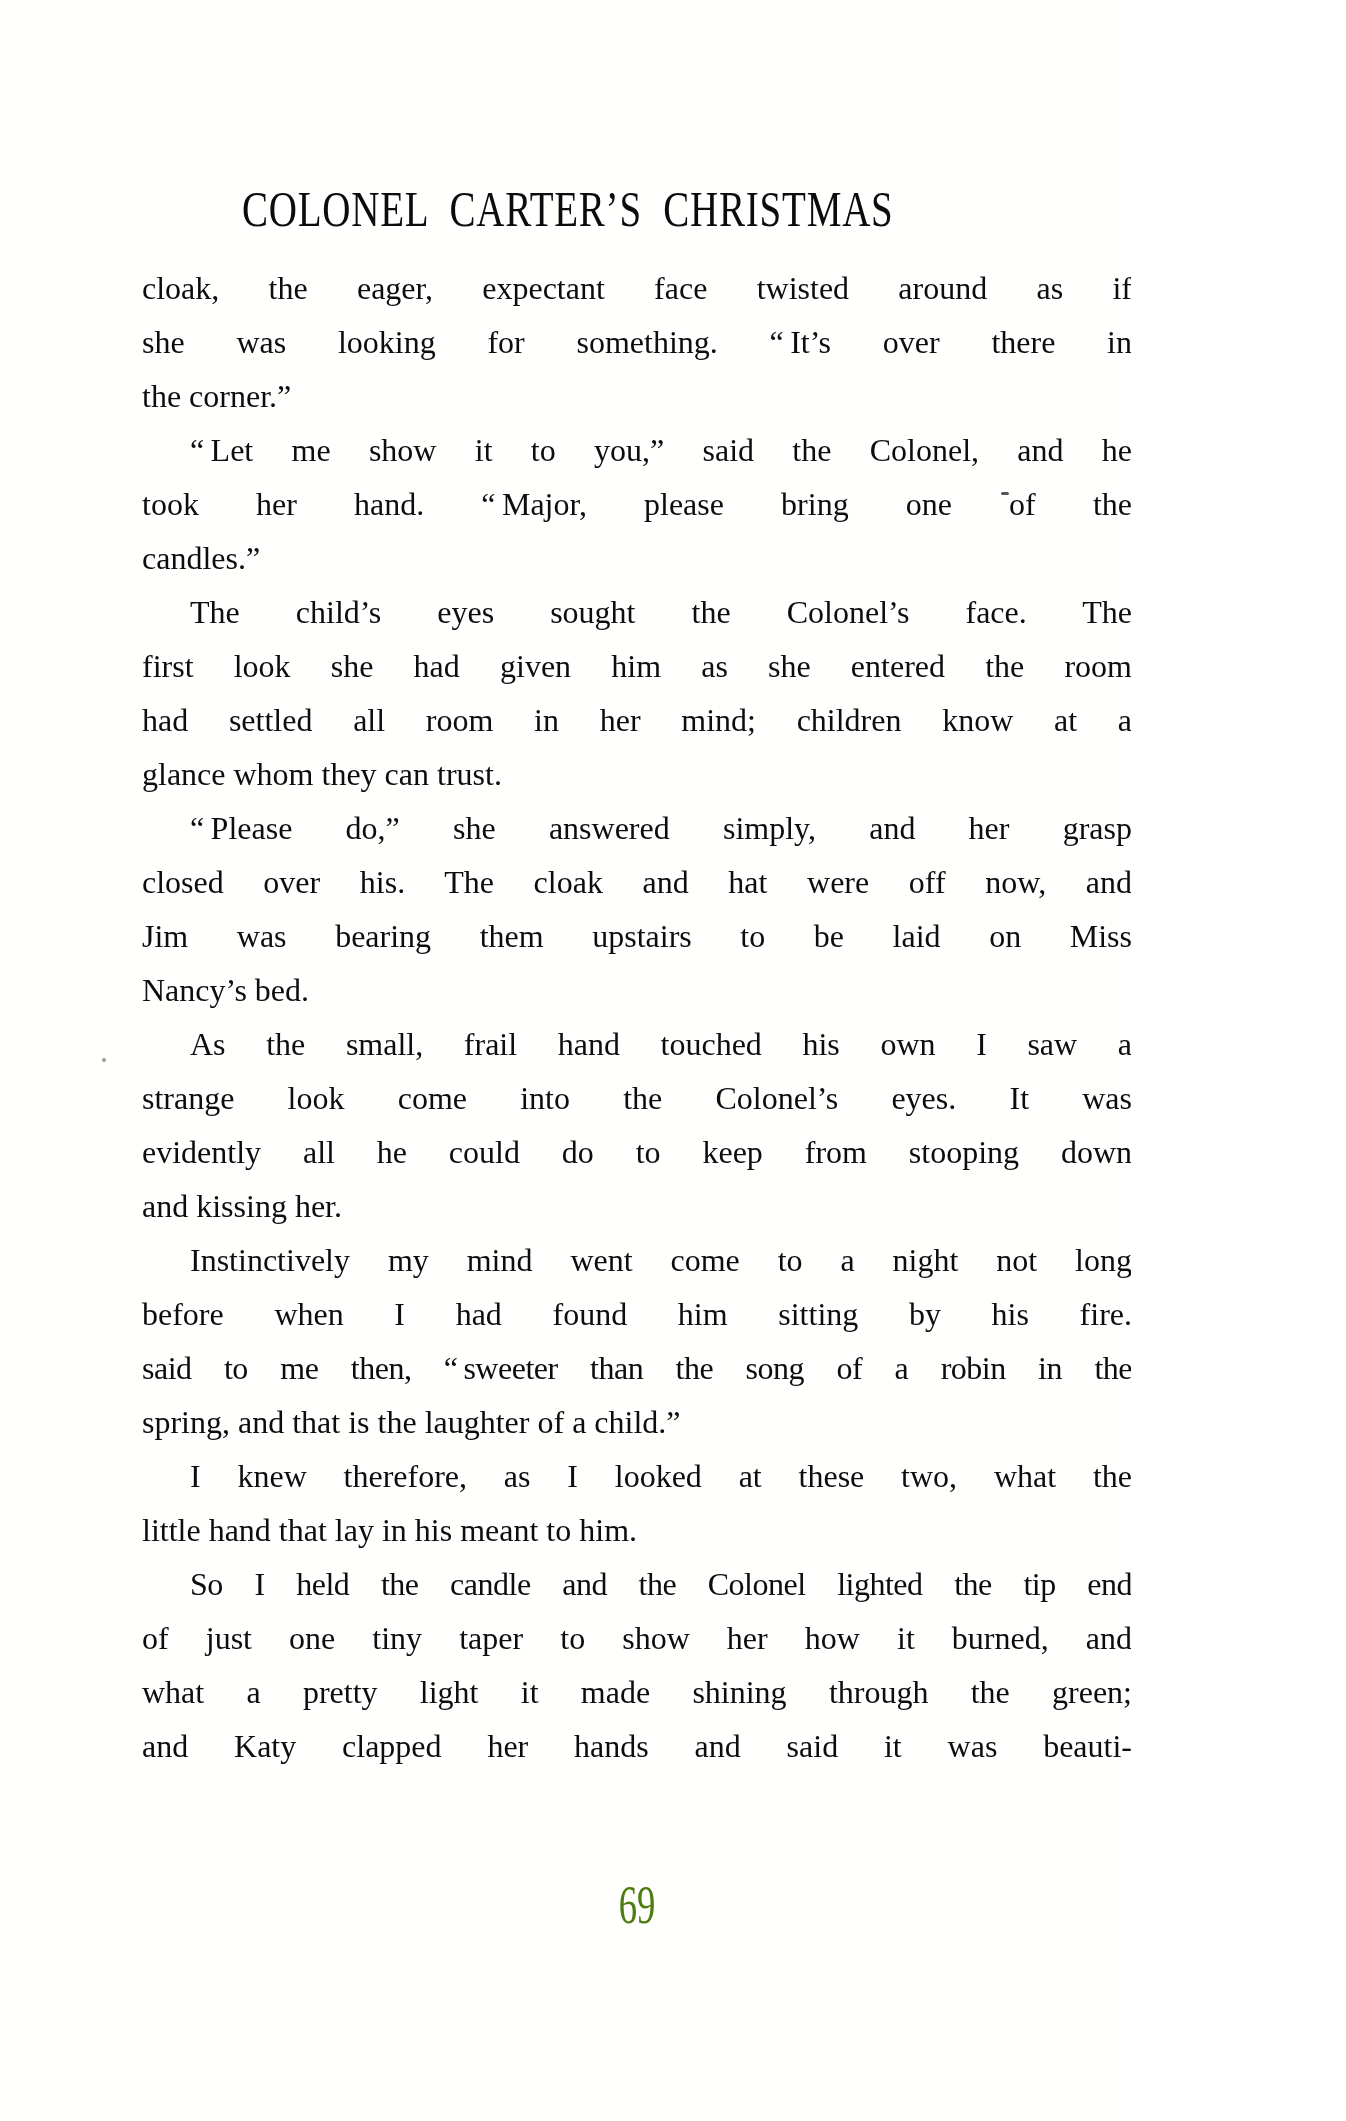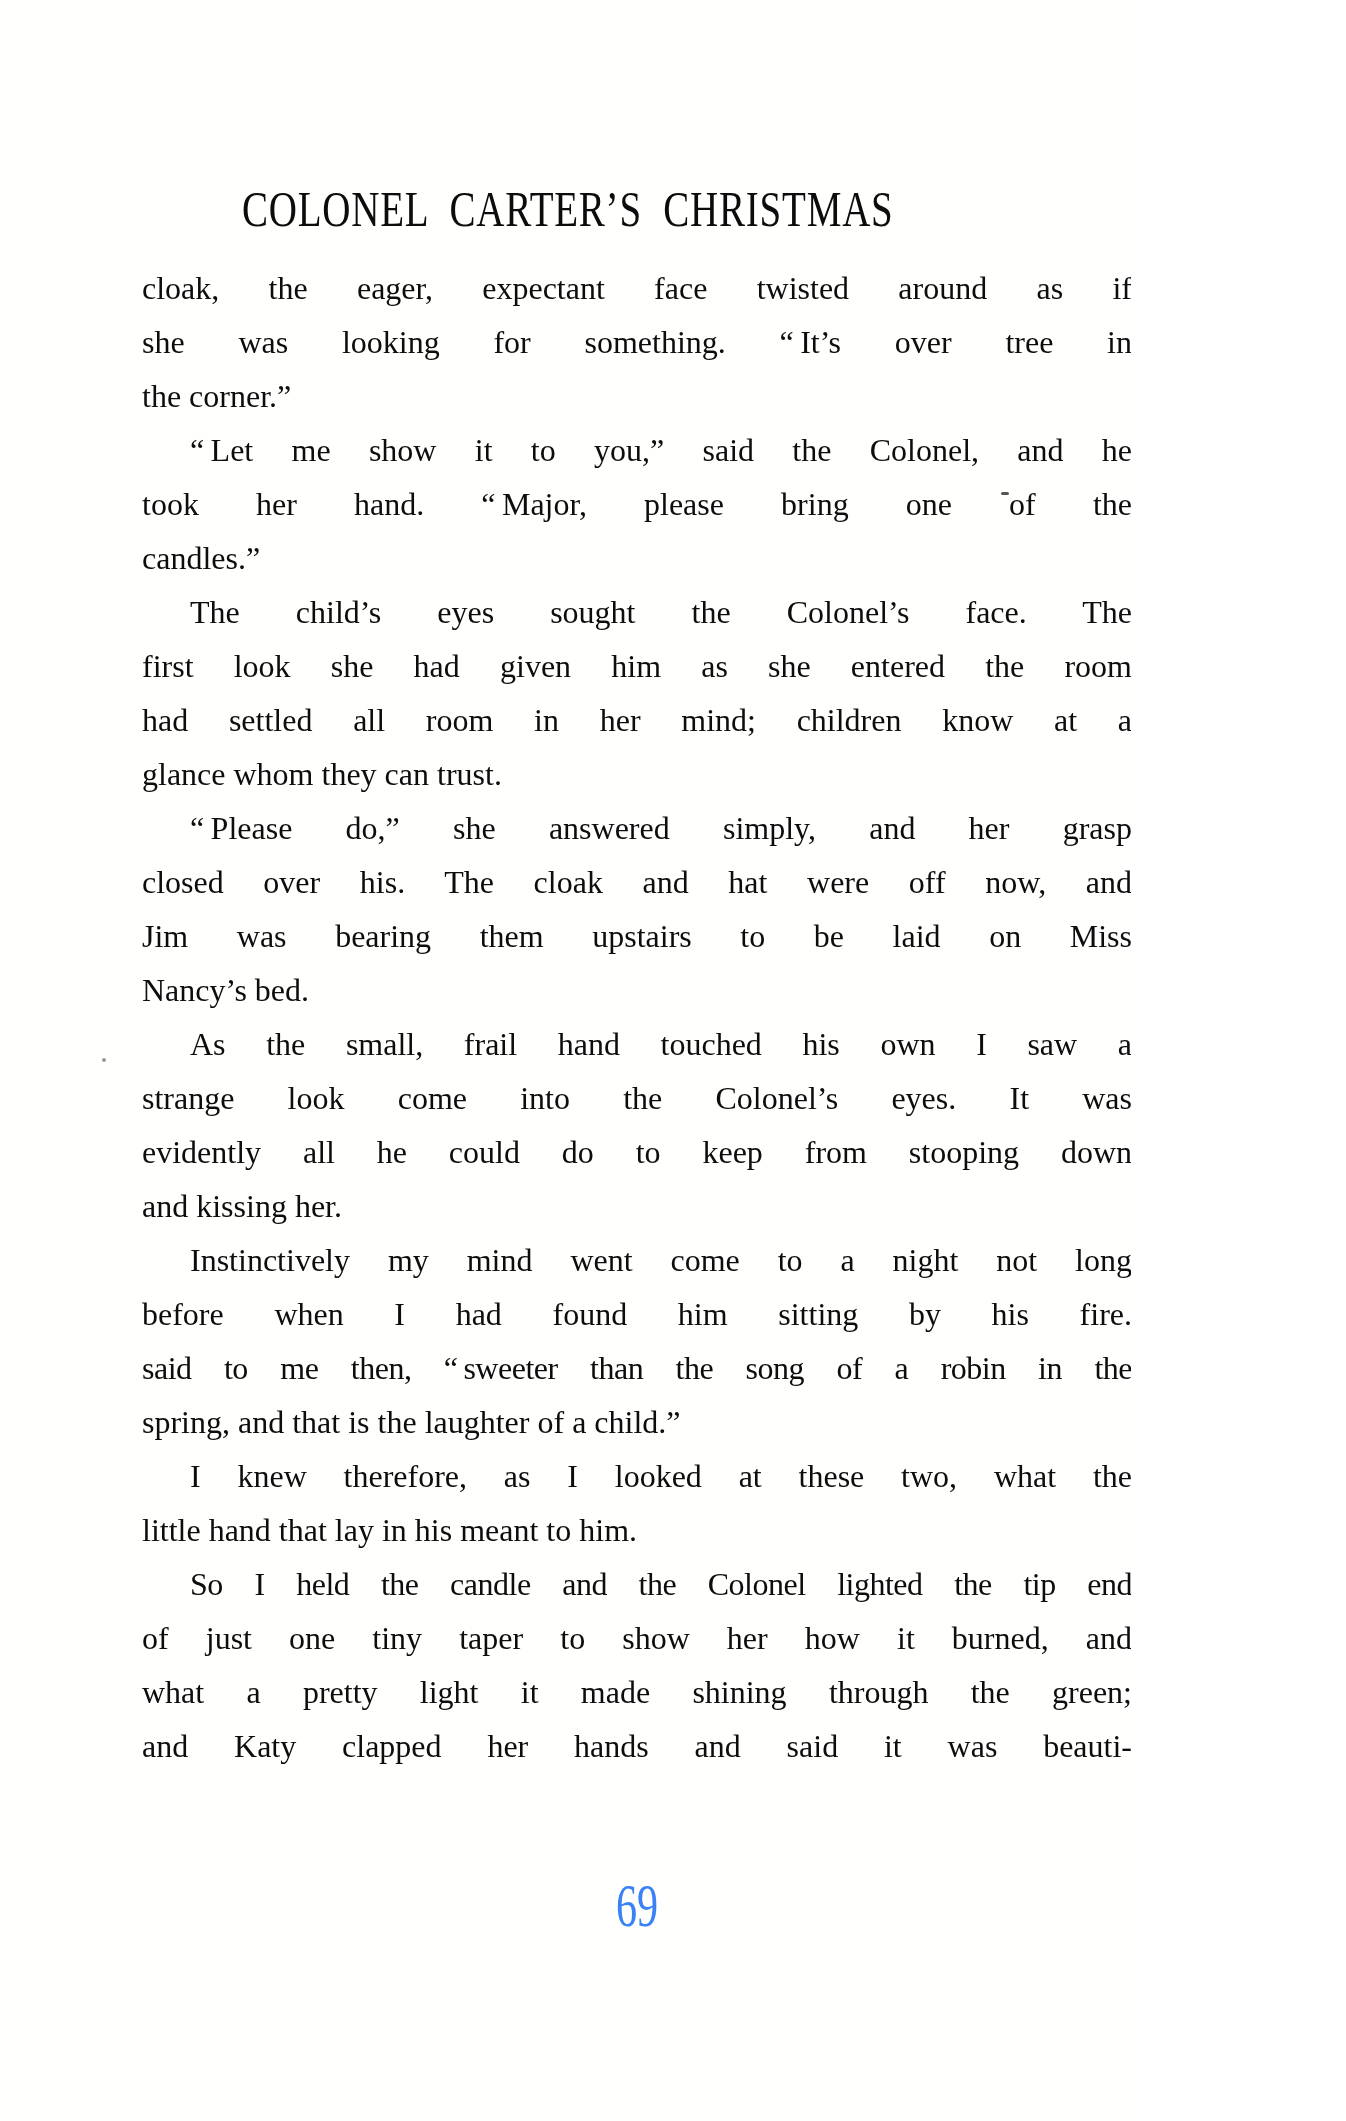--- a/index.html
+++ b/index.html
@@ -45,44 +45,44 @@
   .line.indent { padding-left: 48px; }
   .line.last { text-align: right; text-align-last: left; }
   .line.tight { word-spacing: -6px; letter-spacing: -0.5px; }
   
   .folio {
     position: absolute;
     left: 142px;
     top: 1880px;
     width: 990px;
     text-align: center;
-    font-size: 62px;
+    font-size: 54px;
     line-height: 50px;
-    color: #3b82f6;
+    color: #4d7c0f;
   }
   .folio span { display: inline-block; transform: scaleX(0.68); transform-origin: center top; }
   
   .speck { position: absolute; background: #1c1c1c; border-radius: 50%; }
   .speck.s1 { left: 1146px; top: 556px; width: 8px; height: 11px; transform: rotate(18deg); }
   .speck.s2 { left: 1149px; top: 573px; width: 6px; height: 9px; transform: rotate(-12deg); opacity: .9; }
   .speck.s3 { left: 1001px; top: 492px; width: 8px; height: 3px; border-radius: 2px; opacity: .75; }
   .speck.s4 { left: 1190px; top: 654px; width: 4px; height: 4px; opacity: .6; }
   .speck.s5 { left: 1218px; top: 1796px; width: 5px; height: 5px; opacity: .85; }
   .speck.s6 { left: 102px; top: 1058px; width: 4px; height: 4px; opacity: .45; }
 </style>
 </head>
 <body>
 
 <div class="page">
 
   <div class="running-header">COLONEL CARTER’S CHRISTMAS</div>
 
   <main class="text-block">
       <div class="line">cloak, the eager, expectant face twisted around as if</div>
-      <div class="line">she was looking for something.  “ It’s over tree in</div>
+      <div class="line">she was looking for something.  “ It’s over there in</div>
       <div class="line last">the corner.”</div>
       <div class="line indent">“ Let me show it to you,” said the Colonel, and he</div>
       <div class="line">took her hand.  “ Major, please bring one of the</div>
       <div class="line last">candles.”</div>
       <div class="line indent">The child’s eyes sought the Colonel’s face.  The</div>
       <div class="line">first look she had given him as she entered the room</div>
       <div class="line">had settled all room in her mind; children know at a</div>
       <div class="line last">glance whom they can trust.</div>
       <div class="line indent">“ Please do,” she answered simply, and her grasp</div>
       <div class="line">closed over his.  The cloak and hat were off now, and</div>

